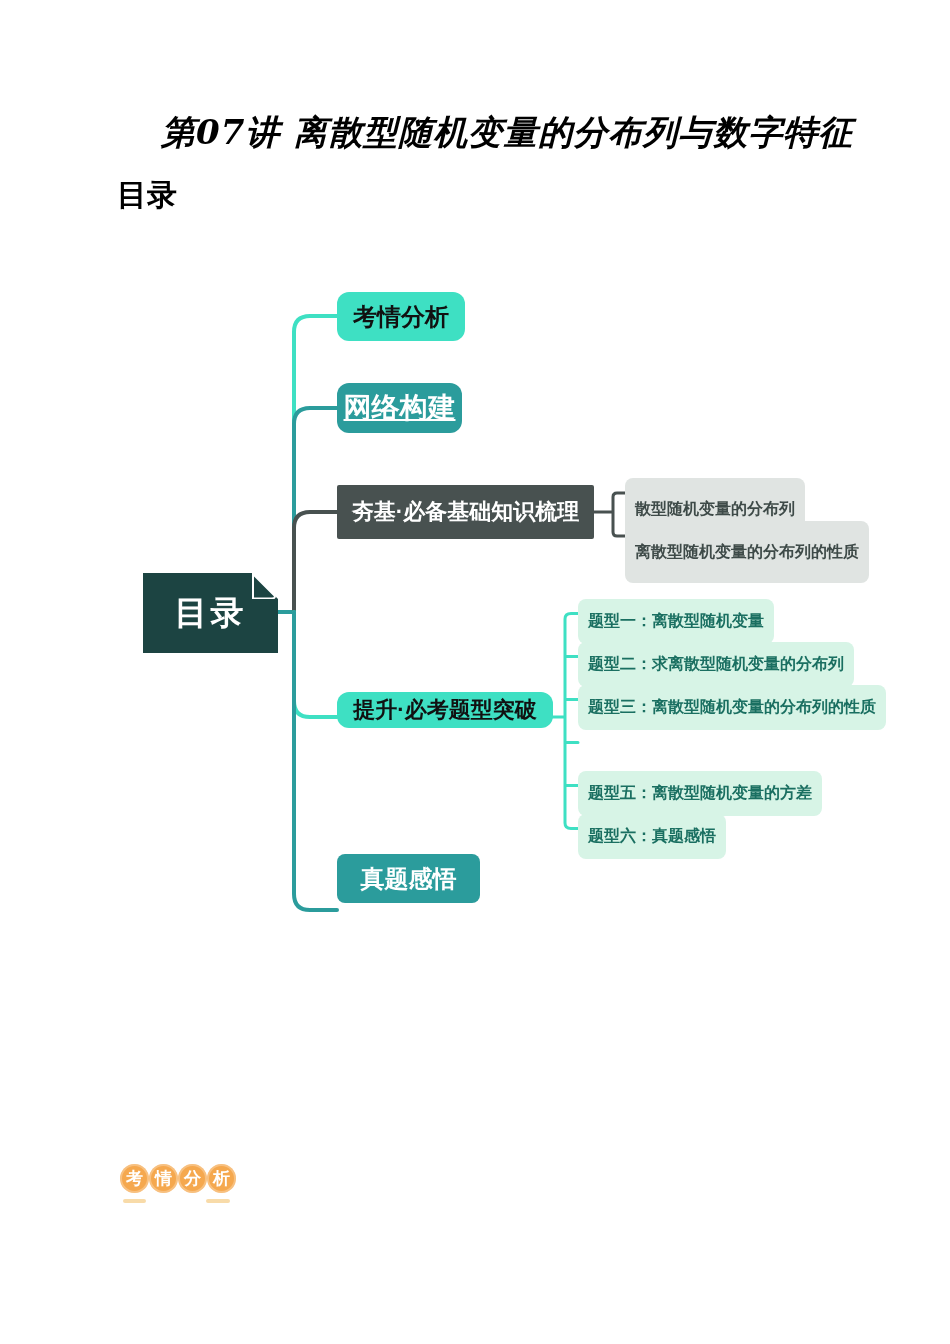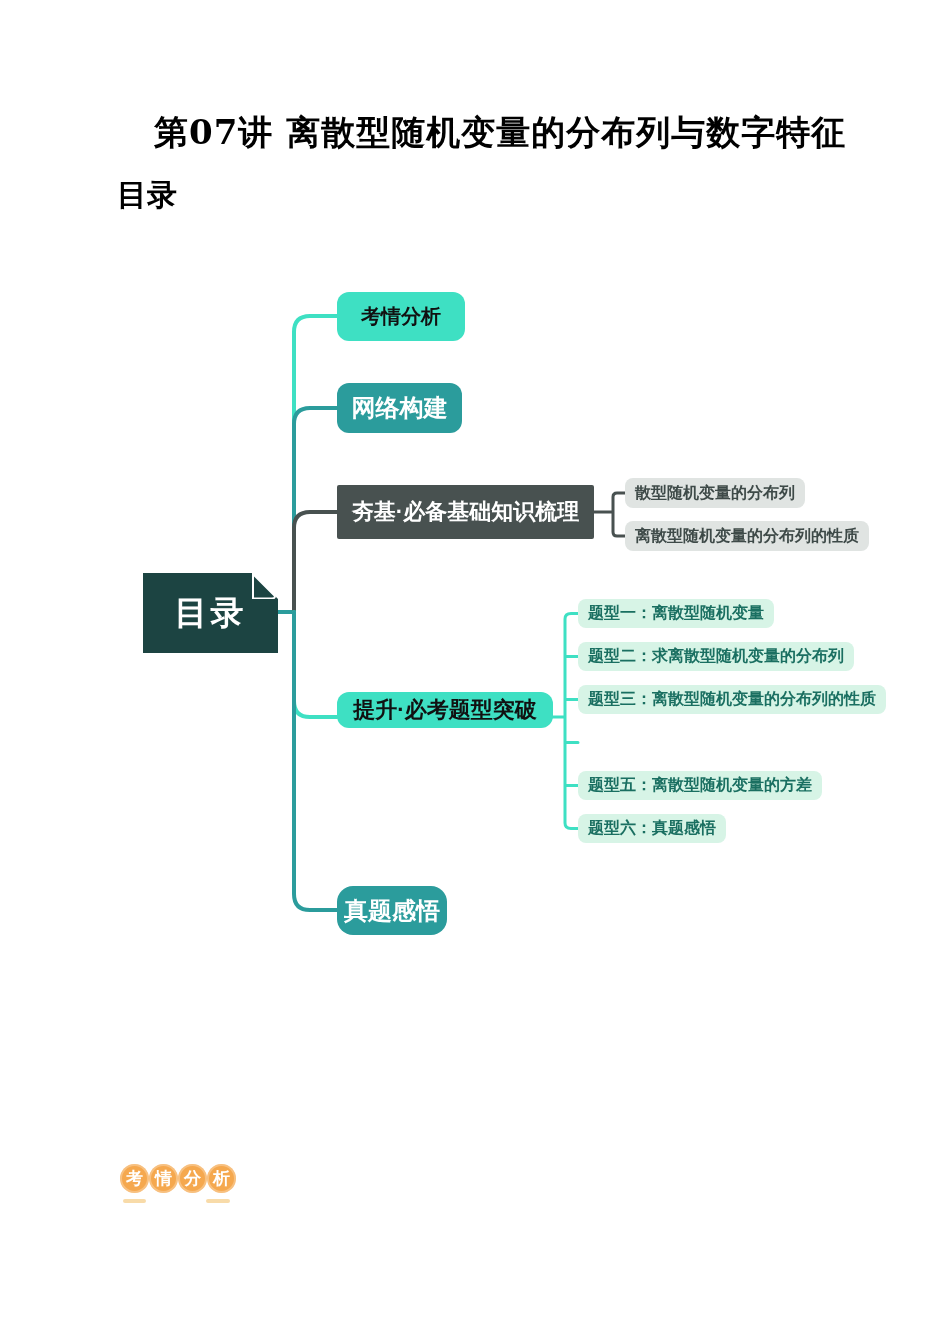--- a/index.html
+++ b/index.html
@@ -10,28 +10,29 @@
   .page {
     position: relative;
     width: 950px;
     height: 1344px;
     background: #ffffff;
     overflow: hidden;
     font-family: "Liberation Sans", "DejaVu Sans", sans-serif;
   }
   .doc-title {
     position: absolute;
-    left: 154px;
+    left: 161px;
     top: 110px;
     font-family: "DejaVu Serif", "Liberation Serif", serif;
     font-weight: bold;
     font-size: 34px;
     color: #000000;
     letter-spacing: 1px;
     white-space: nowrap;
+    font-style: italic;
   }
   .toc-heading {
     position: absolute;
     left: 117px;
     top: 175px;
     font-family: "DejaVu Serif", "Liberation Serif", serif;
     font-weight: bold;
     font-size: 30px;
     color: #000000;
   }
@@ -59,57 +60,57 @@
     letter-spacing: 3px;
     clip-path: polygon(0 0, calc(100% - 26px) 0, 100% 26px, 100% 100%, 0 100%);
   }
   .mm-fold {
     position: absolute;
     left: 252px; top: 573px; width: 26px; height: 26px;
     pointer-events: none;
   }
   .btn-kaoqing {
     left: 337px; top: 292px; width: 128px; height: 49px;
-    background: #3EE0C3; color: #111111; font-size: 20px; border-radius: 12px;
+    background: #3EE0C3; color: #111111; font-size: 24px; border-radius: 12px;
   }
   .btn-wangluo {
     left: 337px; top: 383px; width: 125px; height: 50px;
-    background: #2B9C9C; color: #ffffff; font-size: 24px; border-radius: 12px;
+    background: #2B9C9C; color: #ffffff; font-size: 28px; border-radius: 12px; text-decoration: underline;
   }
   .btn-hengji {
     left: 337px; top: 485px; width: 257px; height: 54px;
     background: #485150; color: #ffffff; font-size: 22px; border-radius: 2px;
   }
   .btn-tisheng {
     left: 337px; top: 692px; width: 216px; height: 36px;
     background: #3EE0C3; color: #111111; font-size: 22px; border-radius: 12px;
   }
   .btn-zhenti {
-    left: 337px; top: 886px; width: 110px; height: 49px;
-    background: #2B9C9C; color: #ffffff; font-size: 24px; border-radius: 16px;
+    left: 337px; top: 854px; width: 143px; height: 49px;
+    background: #2B9C9C; color: #ffffff; font-size: 24px; border-radius: 8px;
   }
   .sub-gray {
     position: absolute;
     left: 625px;
     height: 30px;
     display: flex; align-items: center;
-    padding: 0 10px;
+    padding: 16px 10px;
     background: #E0E4E2;
     color: #3E4A48;
     font-weight: bold;
     font-size: 16px;
     border-radius: 8px;
     white-space: nowrap;
   }
   .sub-mint {
     position: absolute;
     left: 578px;
     height: 29px;
     display: flex; align-items: center;
-    padding: 0 10px;
+    padding: 8px 10px;
     background: #D7F4E6;
     color: #1A6F61;
     font-weight: bold;
     font-size: 16px;
     border-radius: 8px;
     white-space: nowrap;
   }
   .stamp {
     position: absolute;
     left: 120px; top: 1164px;

